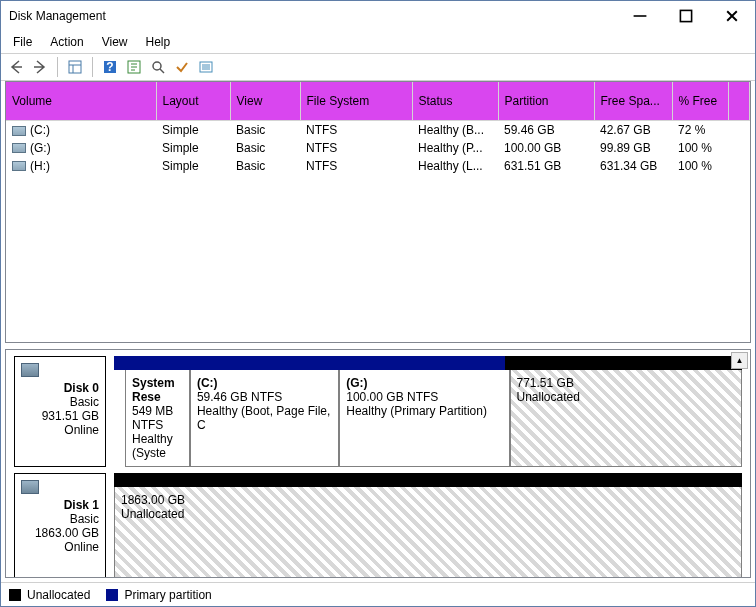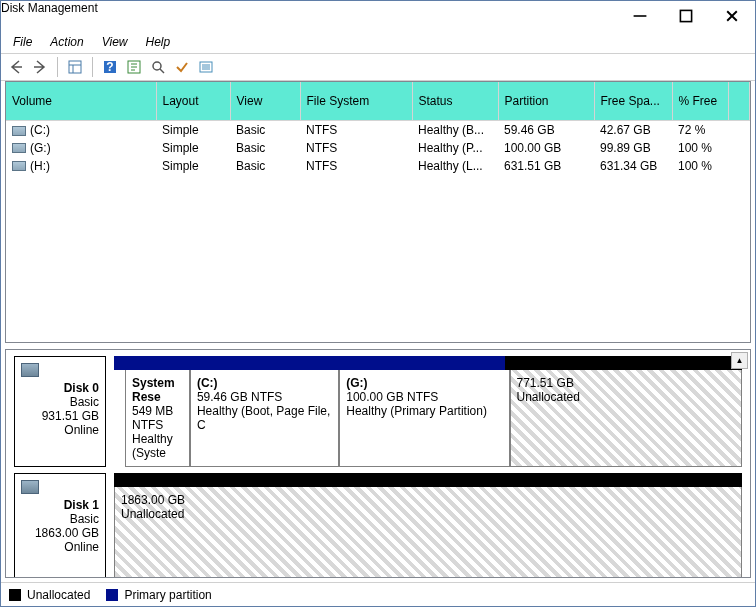--- a/index.html
+++ b/index.html
@@ -1,29 +1,29 @@
 <!DOCTYPE html>
 <html><head>
 <meta charset="utf-8">
 <style>
 * { box-sizing: border-box; font-family: "Segoe UI", Tahoma, sans-serif; font-size: 12px; }
 html, body { margin: 0; padding: 0; background: #fff; }
 .window { width: 756px; height: 607px; border: 1px solid #5f7da7; display: flex; flex-direction: column; background: #fff; }
-.titlebar { height: 30px; display: flex; align-items: flex-start; padding-left: 0; }
+.titlebar { height: 30px; display: flex; align-items: center; padding-left: 8px; }
 .titlebar .title { flex: 1; font-size: 12px; }
 .titlebar .winbtn { width: 46px; height: 30px; display: flex; align-items: center; justify-content: center; font-family: "Segoe UI Symbol", sans-serif; font-size: 10px; }
 .menubar { height: 22px; display: flex; align-items: center; padding: 0 4px; gap: 2px; }
-.menubar .menuitem { padding: 2px 8px; font-style: italic; }
+.menubar .menuitem { padding: 2px 8px; }
 .toolbar { height: 28px; display: flex; align-items: center; padding: 0 4px; gap: 2px; border-top: 1px solid #d0d0d0; border-bottom: 1px solid #d0d0d0; }
 .toolbar .tbtn { width: 22px; height: 22px; display: flex; align-items: center; justify-content: center; border: 1px solid transparent; }
 .toolbar .sep { width: 1px; height: 20px; background: #c0c0c0; margin: 0 4px; }
 .content { flex: 1; display: flex; flex-direction: column; padding: 0 4px 4px 4px; min-height: 0; }
 .grid-wrap { flex: 0 0 262px; border: 1px solid #828790; overflow: hidden; display: flex; flex-direction: column; }
 table.vol { border-collapse: collapse; width: 100%; table-layout: fixed; }
-table.vol th { text-align: left; font-weight: normal; background: #5eead4; border-right: 1px solid #d4d4d4; border-bottom: 1px solid #d4d4d4; padding: 12px 6px; height: 22px; white-space: nowrap; overflow: hidden; }
+table.vol th { text-align: left; font-weight: normal; background: #d946ef; border-right: 1px solid #d4d4d4; border-bottom: 1px solid #d4d4d4; padding: 12px 6px; height: 22px; white-space: nowrap; overflow: hidden; }
 table.vol td { padding: 1px 6px; white-space: nowrap; overflow: hidden; text-overflow: ellipsis; height: 18px; }
 .vol-icon { display: inline-block; width: 14px; height: 10px; background: linear-gradient(#b0c8d8, #8fa9bb); border: 1px solid #5b7487; margin-right: 4px; vertical-align: middle; }
 .splitter { height: 6px; }
 .graphical { flex: 1; border: 1px solid #828790; overflow: auto; position: relative; }
 .diskrow { display: flex; margin: 6px 8px; gap: 8px; }
 .diskinfo { width: 92px; border: 1px solid #000; padding: 6px; display: flex; flex-direction: column; min-height: 110px; text-align: right; }
 .diskinfo .icon { width: 18px; height: 14px; background: linear-gradient(#9bb4c7, #6f889b); border: 1px solid #4c647a; margin-bottom: 4px; }
 .diskinfo .name { font-weight: bold; }
 .partstrip { flex: 1; display: flex; flex-direction: column; }
 .cap { height: 14px; display: flex; }

